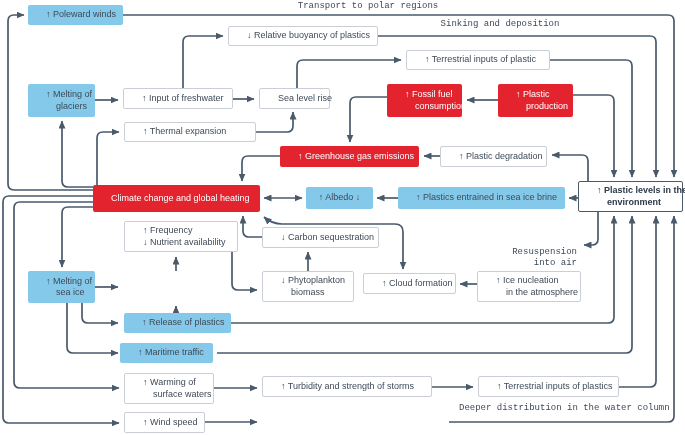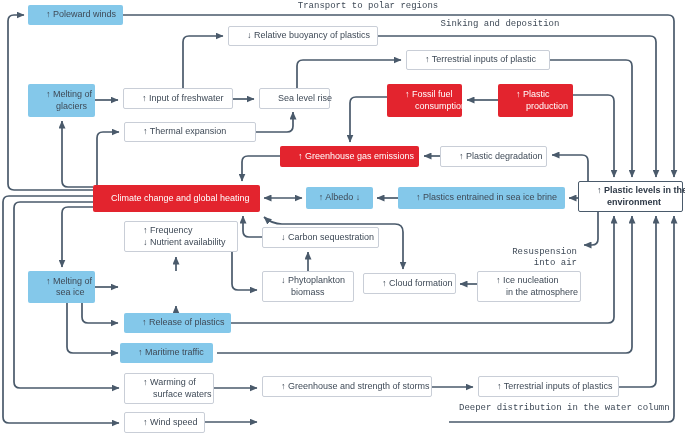--- a/index.html
+++ b/index.html
@@ -149,21 +149,21 @@
     sea ice</div>
   <div class="node" style="left:262px;top:271px;width:92px;height:31px">↓ Phytoplankton
     biomass</div>
   <div class="node" style="left:363px;top:273px;width:93px;height:21px">↑ Cloud formation</div>
   <div class="node" style="left:477px;top:271px;width:104px;height:31px">↑ Ice nucleation
     in the atmosphere</div>
   <div class="node blue" style="left:124px;top:313px;width:107px;height:20px">↑ Release of plastics</div>
   <div class="node blue" style="left:120px;top:343px;width:93px;height:20px">↑ Maritime traffic</div>
   <div class="node" style="left:124px;top:373px;width:90px;height:31px">↑ Warming of
     surface waters</div>
-  <div class="node" style="left:262px;top:376px;width:170px;height:21px">↑ Greenhouse and strength of storms</div>
+  <div class="node" style="left:262px;top:376px;width:170px;height:21px">↑ Turbidity and strength of storms</div>
   <div class="node" style="left:478px;top:376px;width:141px;height:21px">↑ Terrestrial inputs of plastics</div>
   <div class="node" style="left:124px;top:412px;width:81px;height:21px">↑ Wind speed</div>
 
   <div class="lbl ctr" style="left:293px;top:1px;width:150px">Transport to polar regions</div>
   <div class="lbl ctr" style="left:430px;top:19px;width:140px">Sinking and deposition</div>
   <div class="lbl rt" style="left:505px;top:247px;width:72px">Resuspension
 into air</div>
   <div class="lbl" style="left:459px;top:403px;width:190px">Deeper distribution in the water column</div>
 
 </div>

